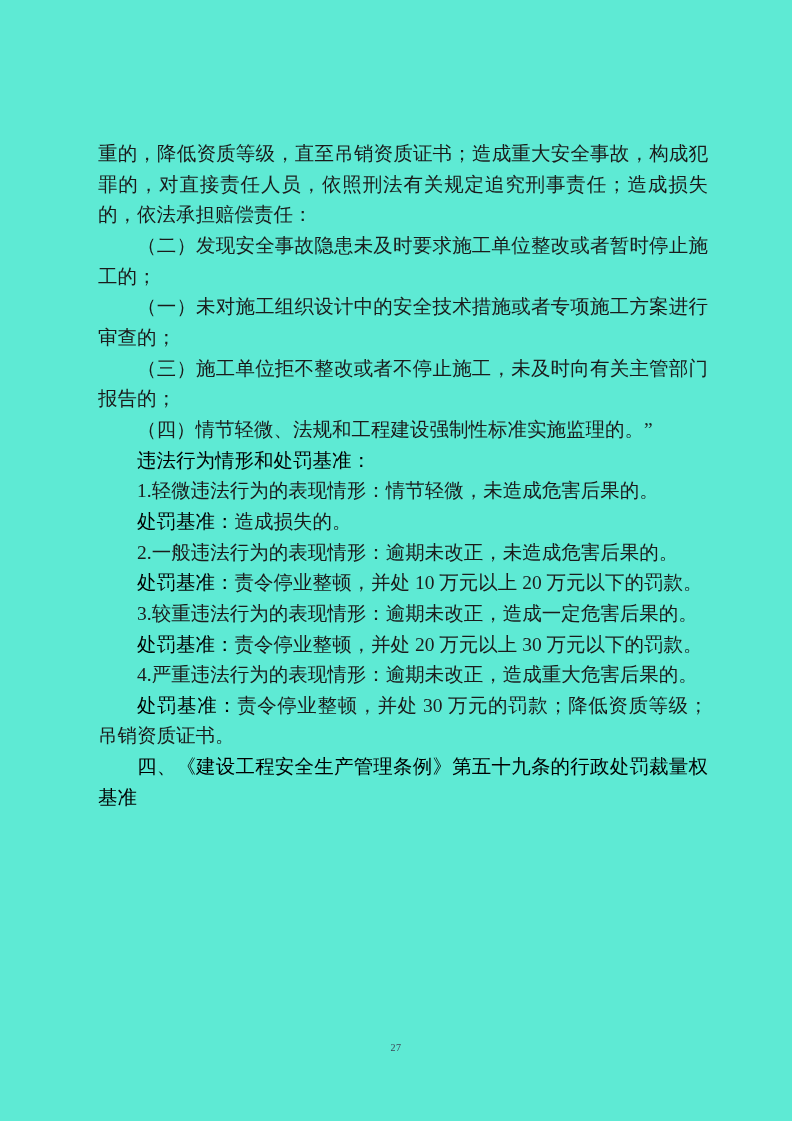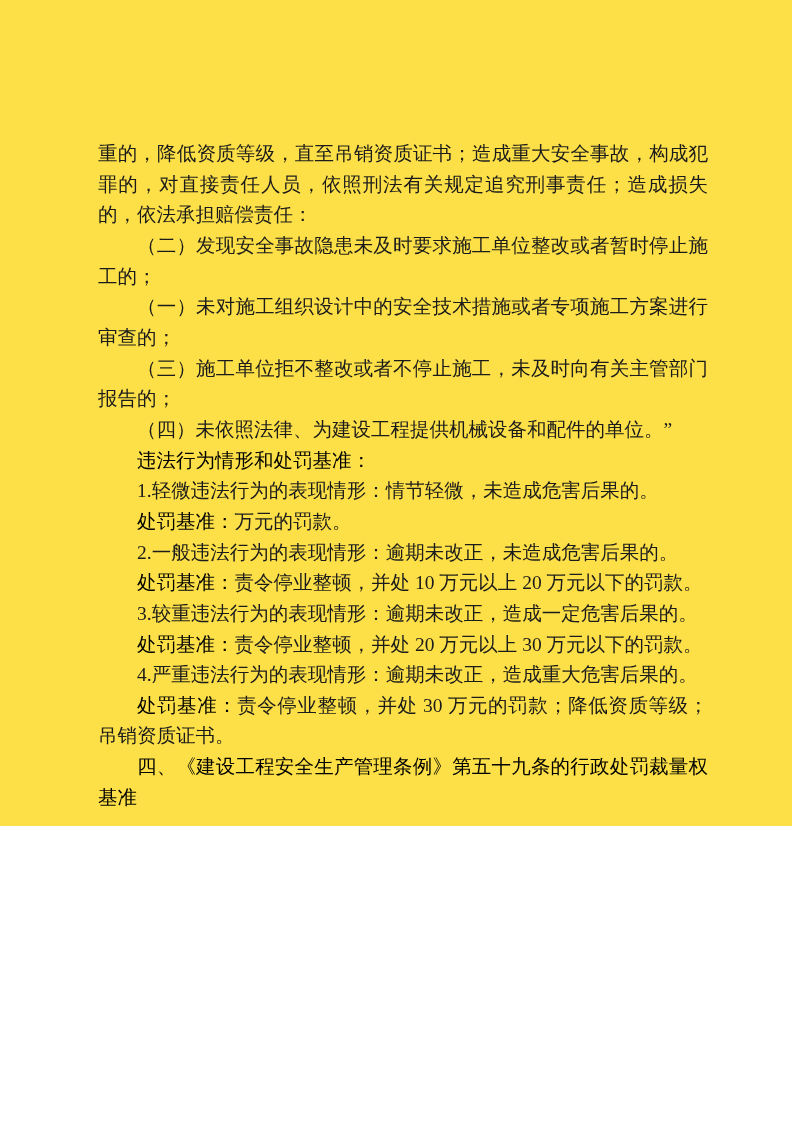--- a/index.html
+++ b/index.html
@@ -3,22 +3,22 @@
 <meta charset="utf-8">
 <style>
   html, body {
     margin: 0;
     padding: 0;
     background: #ffffff;
   }
   .page {
     position: relative;
     width: 792px;
-    height: 826px;
-    background: #fde047;
+    height: 1121px;
+    background: #5eead4;
     overflow: hidden;
     font-family: "Liberation Serif", "DejaVu Serif", serif;
   }
   .content {
     position: absolute;
     left: 98px;
     top: 139px;
     width: 610px;
     font-size: 19.5px;
     line-height: 30.65px;
@@ -50,24 +50,24 @@
 </style>
 </head>
 <body>
 
 <div class="page">
   <div class="content">
       <p class="para"><span>重的，降低资质等级，直至吊销资质证书；造成重大安全事故，构成犯罪的，对直接责任人员，依照刑法有关规定追究刑事责任；造成损失的，依法承担赔偿责任：</span></p>
       <p class="para indent"><span>（二）发现安全事故隐患未及时要求施工单位整改或者暂时停止施工的；</span></p>
       <p class="para indent"><span>（一）未对施工组织设计中的安全技术措施或者专项施工方案进行审查的；</span></p>
       <p class="para indent"><span>（三）施工单位拒不整改或者不停止施工，未及时向有关主管部门报告的；</span></p>
-      <p class="para indent"><span>（四）未依照法律、为建设工程提供机械设备和配件的单位。”</span></p>
+      <p class="para indent"><span>（四）情节轻微、法规和工程建设强制性标准实施监理的。”</span></p>
       <p class="para indent bold"><span>违法行为情形和处罚基准：</span></p>
       <p class="para indent"><span>1.轻微违法行为的表现情形：情节轻微，未造成危害后果的。</span></p>
-      <p class="para indent"><span class="label">处罚基准：</span><span>万元的罚款。</span></p>
+      <p class="para indent"><span class="label">处罚基准：</span><span>造成损失的。</span></p>
       <p class="para indent"><span>2.一般违法行为的表现情形：逾期未改正，未造成危害后果的。</span></p>
       <p class="para indent"><span class="label">处罚基准：</span><span>责令停业整顿，并处 10 万元以上 20 万元以下的罚款。</span></p>
       <p class="para indent"><span>3.较重违法行为的表现情形：逾期未改正，造成一定危害后果的。</span></p>
       <p class="para indent"><span class="label">处罚基准：</span><span>责令停业整顿，并处 20 万元以上 30 万元以下的罚款。</span></p>
       <p class="para indent"><span>4.严重违法行为的表现情形：逾期未改正，造成重大危害后果的。</span></p>
       <p class="para indent"><span class="label">处罚基准：</span><span>责令停业整顿，并处 30 万元的罚款；降低资质等级；吊销资质证书。</span></p>
       <p class="para indent bold"><span>四、《建设工程安全生产管理条例》第五十九条的行政处罚裁量权基准</span></p>
     </div>
   <div class="footer">
     <span class="pagenum">27</span>

